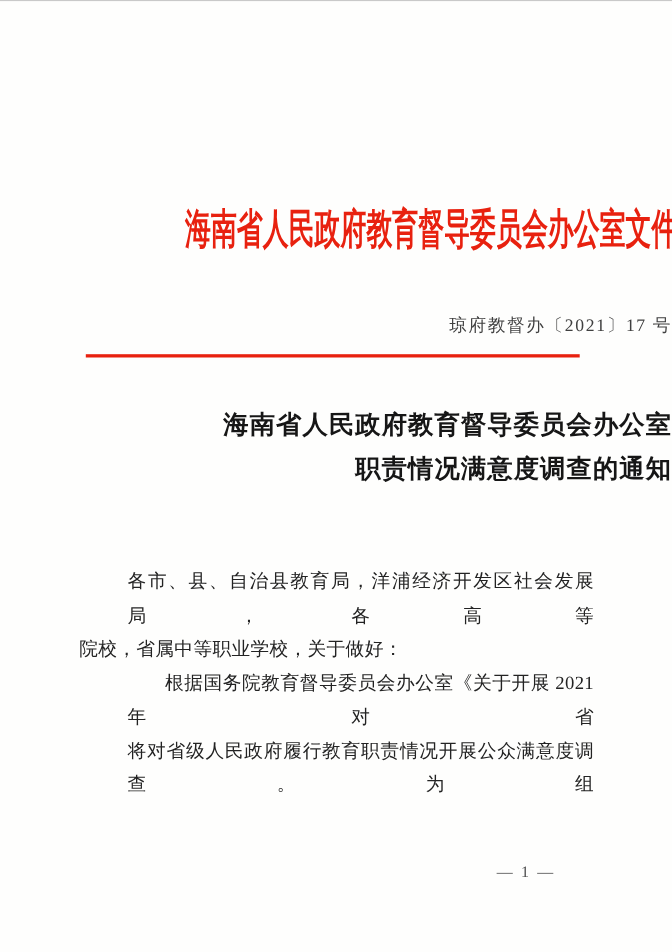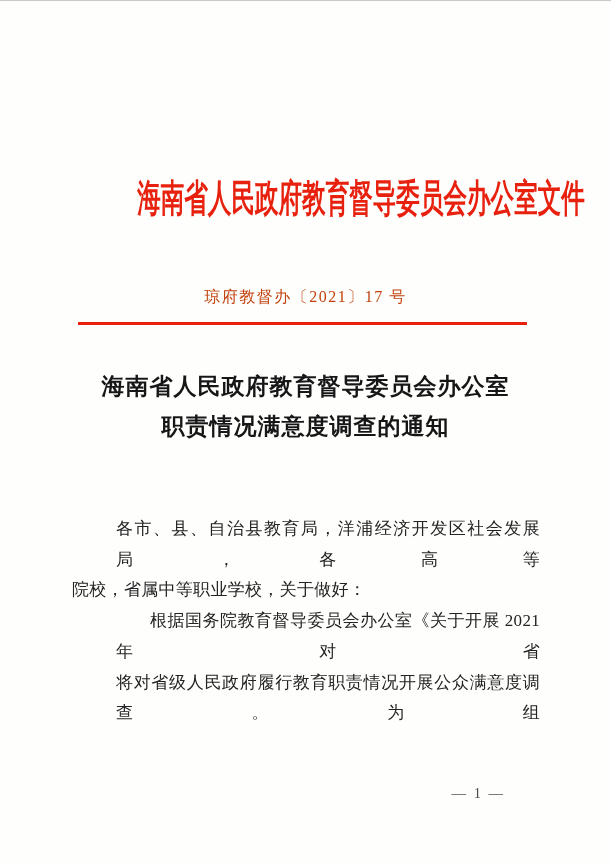--- a/index.html
+++ b/index.html
@@ -12,46 +12,47 @@
     width: 611px;
     height: 865px;
     margin: 0 auto;
     background: #fefefd;
     border-top: 1px solid #c9c9c9;
     overflow: hidden;
     font-family: "Liberation Serif", "DejaVu Serif", serif;
   }
   .red-header {
     position: absolute;
-    top: 175px;
+    top: 186px;
     left: 0;
     right: 0;
     text-align: center;
     white-space: nowrap;
     color: var(--accent, #e8210f);
     font-weight: bold;
     font-size: 38px;
     line-height: 44px;
+    padding-left: 31px;
   }
   .red-header .squeeze {
     display: inline-block;
     transform: scaleX(0.62);
     transform-origin: center;
     letter-spacing: 0px;
   }
   .doc-number {
     position: absolute;
     top: 283px;
     left: 0;
     right: 0;
-    text-align: center;
+    text-align: right;
     font-size: 16px;
     line-height: 26px;
     letter-spacing: 1.5px;
-    color: #c2410c;
+    color: #404040;
   }
   .red-line {
     position: absolute;
     top: 321px;
     left: 78px;
     width: 449px;
     height: 3px;
     background: var(--accent, #e8210f);
   }
   .doc-title {
@@ -61,20 +62,21 @@
     right: 0;
     text-align: center;
     font-size: 23px;
     font-weight: bold;
     color: #161616;
     letter-spacing: 1px;
   }
   .doc-title .t-line {
     line-height: 40px;
     white-space: nowrap;
+    text-align: right;
   }
   .doc-body {
     position: absolute;
     top: 513px;
     left: 72px;
     width: 468px;
     font-size: 17px;
     line-height: 30.7px;
     color: #232323;
     letter-spacing: 0.3px;

